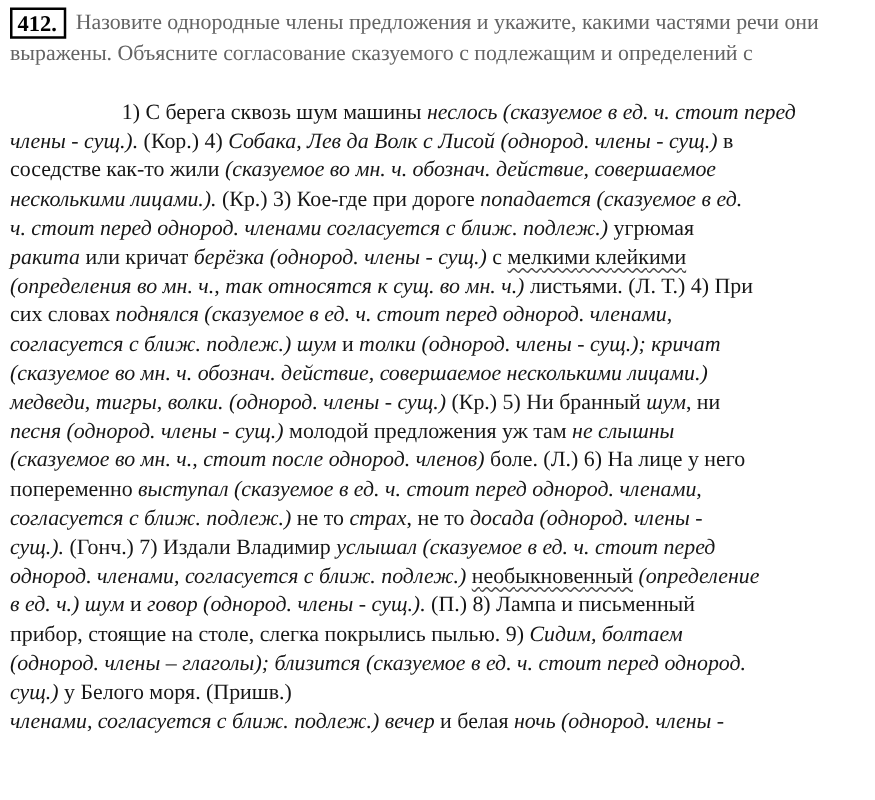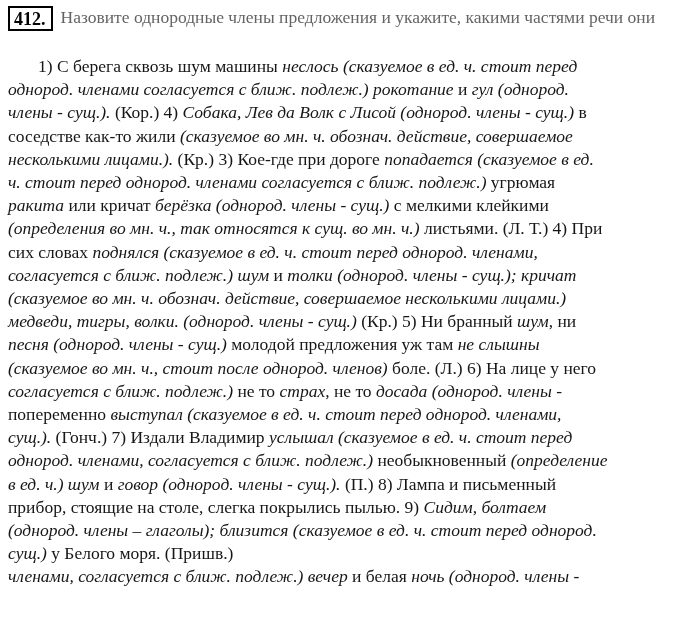--- a/index.html
+++ b/index.html
@@ -29,57 +29,58 @@
     margin-right:8px;
     vertical-align:-2px;
   }
   .bodytext {
     margin-top:24px;
     color:#161616;
     font-size:17.5px;
     line-height:23.2px;
   }
   .tline { white-space:nowrap; }
-  .tline:first-child { text-indent:30px; }
+  .tline:first-child { text-indent:30px;text-align:center; }
   .it { font-style:italic; }
   .un {
+    text-decoration:underline;
     text-decoration-style:wavy;
     text-decoration-thickness:1px;
     text-decoration-color:#4a4a4a;
     text-underline-offset:3px;
     text-align:center;
   }
 </style>
 </head>
 <body>
 
 <div class="page">
   <div class="header">
     <div class="hline">
       <span class="numbox">412.</span><span>Назовите однородные члены предложения и укажите, какими частями речи они</span>
     </div>
+    <div class="hline">выражены. Объясните согласование сказуемого с подлежащим и определений с</div>
   </div>
 
   <div class="bodytext" id="exercise-body">
       <div class="tline"><span>1) С берега сквозь шум машины </span><span class="it">неслось (сказуемое в ед. ч. стоит перед</span></div>
-      <div class="tline"><span class="it">однород. членами согласуется с ближ. подлеж.) рокотание</span><span> и </span><span class="it">гул (однород.</span></div>
       <div class="tline"><span class="it">члены - сущ.).</span><span> (Кор.) 4) </span><span class="it">Собака, Лев да Волк с Лисой (однород. члены - сущ.)</span><span> в</span></div>
       <div class="tline"><span>соседстве как-то жили </span><span class="it">(сказуемое во мн. ч. обознач. действие, совершаемое</span></div>
       <div class="tline"><span class="it">несколькими лицами.).</span><span> (Кр.) 3) Кое-где при дороге </span><span class="it">попадается (сказуемое в ед.</span></div>
       <div class="tline"><span class="it">ч. стоит перед однород. членами согласуется с ближ. подлеж.)</span><span> угрюмая</span></div>
       <div class="tline"><span class="it">ракита</span><span> или кричат </span><span class="it">берёзка (однород. члены - сущ.)</span><span> с </span><span class="un">мелкими клейкими</span></div>
       <div class="tline"><span class="it">(определения во мн. ч., так относятся к сущ. во мн. ч.)</span><span> листьями. (Л. Т.) 4) При</span></div>
       <div class="tline"><span>сих словах </span><span class="it">поднялся (сказуемое в ед. ч. стоит перед однород. членами,</span></div>
       <div class="tline"><span class="it">согласуется с ближ. подлеж.) шум</span><span> и </span><span class="it">толки (однород. члены - сущ.); кричат</span></div>
       <div class="tline"><span class="it">(сказуемое во мн. ч. обознач. действие, совершаемое несколькими лицами.)</span></div>
       <div class="tline"><span class="it">медведи, тигры, волки. (однород. члены - сущ.)</span><span> (Кр.) 5) Ни бранный </span><span class="it">шум</span><span>, ни</span></div>
       <div class="tline"><span class="it">песня (однород. члены - сущ.)</span><span> молодой предложения уж там </span><span class="it">не слышны</span></div>
       <div class="tline"><span class="it">(сказуемое во мн. ч., стоит после однород. членов)</span><span> боле. (Л.) 6) На лице у него</span></div>
+      <div class="tline"><span>попеременно </span><span class="it">выступал (сказуемое в ед. ч. стоит перед однород. членами,</span></div>
       <div class="tline"><span class="it">согласуется с ближ. подлеж.)</span><span> не то </span><span class="it">страх</span><span>, не то </span><span class="it">досада (однород. члены -</span></div>
-      <div class="tline"><span>попеременно </span><span class="it">выступал (сказуемое в ед. ч. стоит перед однород. членами,</span></div>
       <div class="tline"><span class="it">сущ.).</span><span> (Гонч.) 7) Издали Владимир </span><span class="it">услышал (сказуемое в ед. ч. стоит перед</span></div>
       <div class="tline"><span class="it">однород. членами, согласуется с ближ. подлеж.)</span><span> </span><span class="un">необыкновенный</span><span> </span><span class="it">(определение</span></div>
       <div class="tline"><span class="it">в ед. ч.) шум</span><span> и </span><span class="it">говор (однород. члены - сущ.).</span><span> (П.) 8) Лампа и письменный</span></div>
       <div class="tline"><span>прибор, стоящие на столе, слегка покрылись пылью. 9) </span><span class="it">Сидим, болтаем</span></div>
       <div class="tline"><span class="it">(однород. члены – глаголы); близится (сказуемое в ед. ч. стоит перед однород.</span></div>
       <div class="tline"><span class="it">сущ.)</span><span> у Белого моря. (Пришв.)</span></div>
       <div class="tline"><span class="it">членами, согласуется с ближ. подлеж.) вечер</span><span> и белая </span><span class="it">ночь (однород. члены -</span></div>
     </div>
 </div>
 

